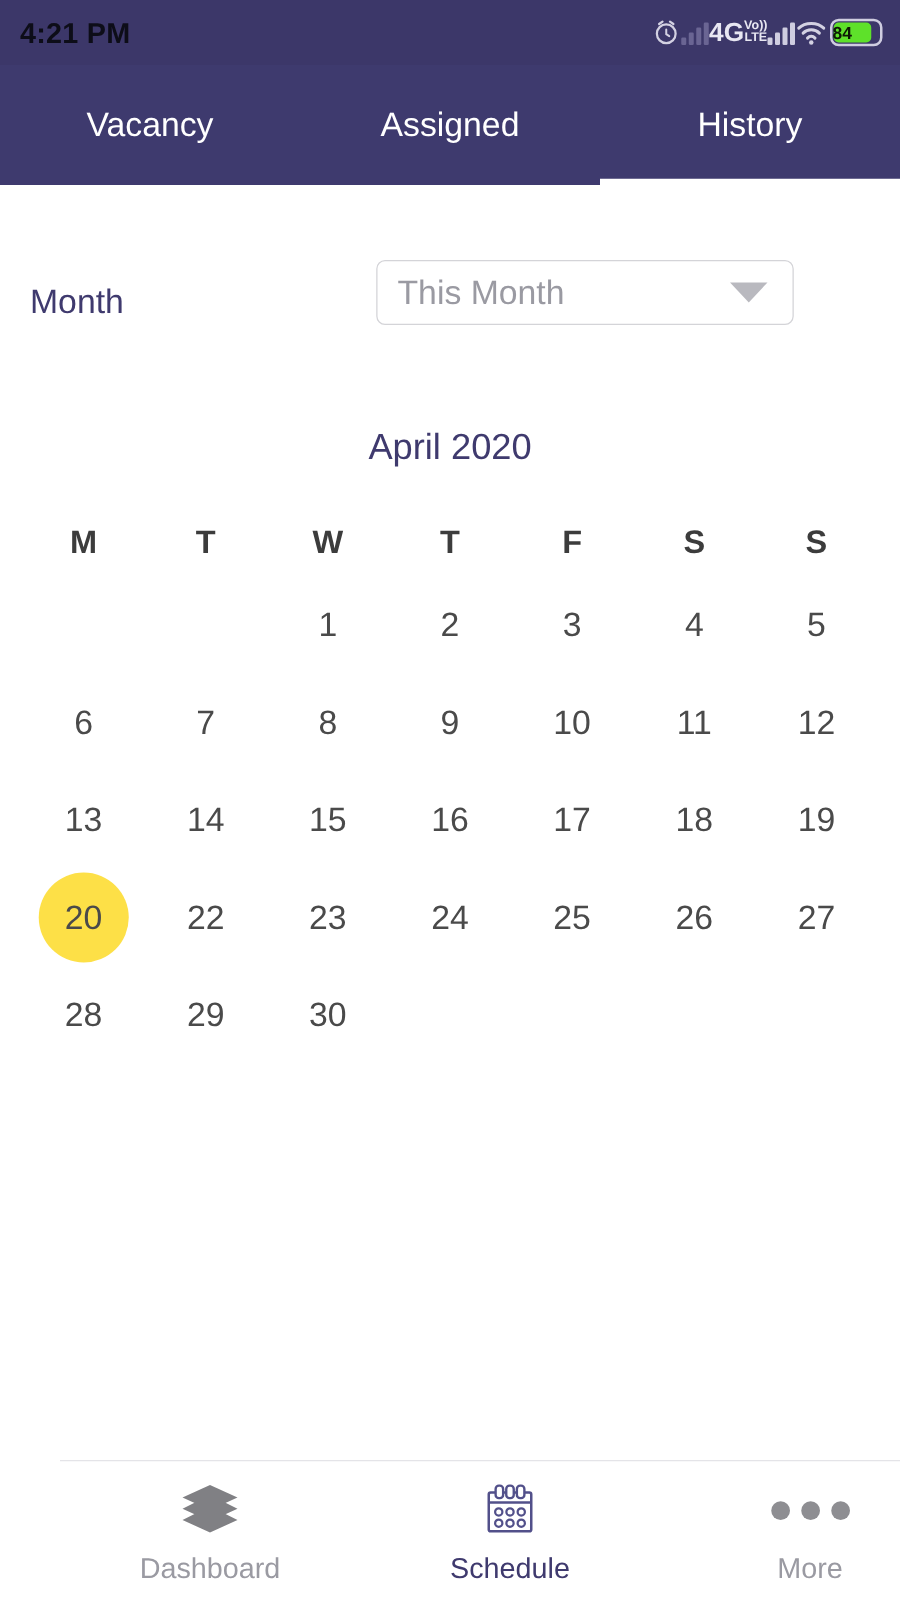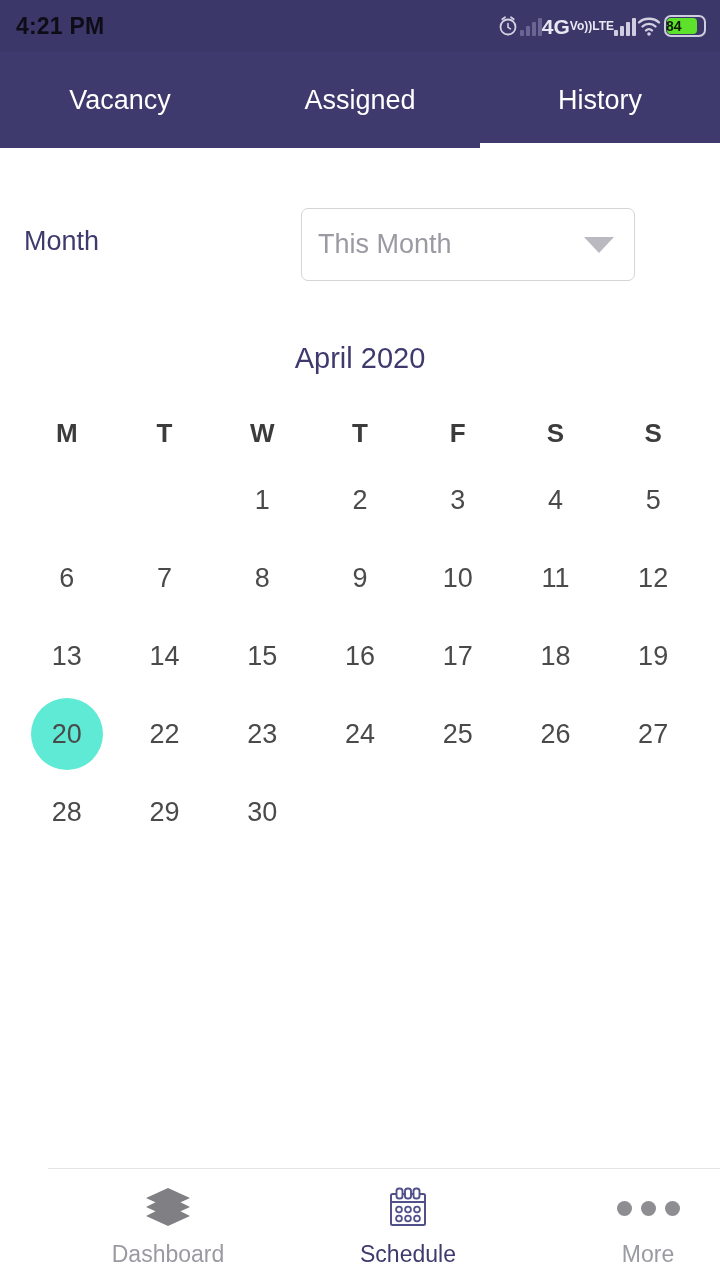--- a/index.html
+++ b/index.html
@@ -25,21 +25,21 @@
   
   .bars{ display:flex; align-items:flex-end; gap:2px; height:20px; }
   .bars i{ display:block; width:4px; background:#cfcde0; border-radius:1px; }
   .bars.dim i{ background:#6a6593; }
   .bars i:nth-child(1){ height:6px; }
   .bars i:nth-child(2){ height:10px; }
   .bars i:nth-child(3){ height:14px; }
   .bars i:nth-child(4){ height:18px; }
 
   .net-label{ color:#e8e7f2; font-size:21px; font-weight:bold; line-height:1; }
-  .volte{ display:flex; flex-direction:row; align-items:center; line-height:1; color:#e8e7f2; font-size:12px; font-weight:bold; }
+  .volte{ display:flex; flex-direction:column; align-items:center; line-height:1; color:#e8e7f2; font-size:10px; font-weight:bold; }
   .volte span{ display:block; }
 
   .battery{
     position:relative; width:42px; height:22px; border:2px solid #cfcde0;
     border-radius:7px; background:#3c3769; display:flex; align-items:center; justify-content:flex-start;
     overflow:hidden;
   }
   .battery .fill{
     position:absolute; left:1px; top:1px; bottom:1px; width:30px;
     background:#5ee12a; border-radius:4px;
@@ -62,21 +62,21 @@
   .tab .ind{
     position:absolute; left:0; right:0; bottom:0; height:5px; background:transparent;
   }
   .tab.active .ind{ background:#ffffff; }
   .filter-label{
     position:absolute; left:24px; top:226px;
     font-size:27px; color:#3f3a6e;
   }
   .dropdown{
     position:absolute; left:301px; top:208px;
-    width:334px; height:73px;
+    width:334px; height:52px;
     border:1.6px solid #d4d4d8; border-radius:7px; background:#fff;
     display:flex; align-items:center; justify-content:space-between;
     padding:0 20px 0 16px;
   }
   .dropdown .dd-value{ font-size:27px; color:#9a9aa2; }
   .caret{
     width:0; height:0; border-left:15px solid transparent;
     border-right:15px solid transparent; border-top:16px solid #b9b9bf;
   }
 
@@ -97,21 +97,21 @@
     font-size:26px; font-weight:bold; color:#3c3c3c;
   }
   .day{
     height:78px; display:flex; align-items:center; justify-content:center;
     font-size:27px; color:#4a4a4a; position:relative;
   }
   .day .cell{
     width:72px; height:72px; border-radius:50%;
     display:flex; align-items:center; justify-content:center;
   }
-  .day.today .cell{ background:#5eead4; color:#4a4a4a; }
+  .day.today .cell{ background:#fde047; color:#4a4a4a; }
   .day.empty .cell{ background:transparent; }
 
   
   .bottom-nav{
     position:absolute; bottom:0; left:0; width:720px; height:112px;
     background:#ffffff; border-top:1.5px solid #e4e4e8;
     display:flex;
     margin-left:48px;
   }
   .nav-item{

